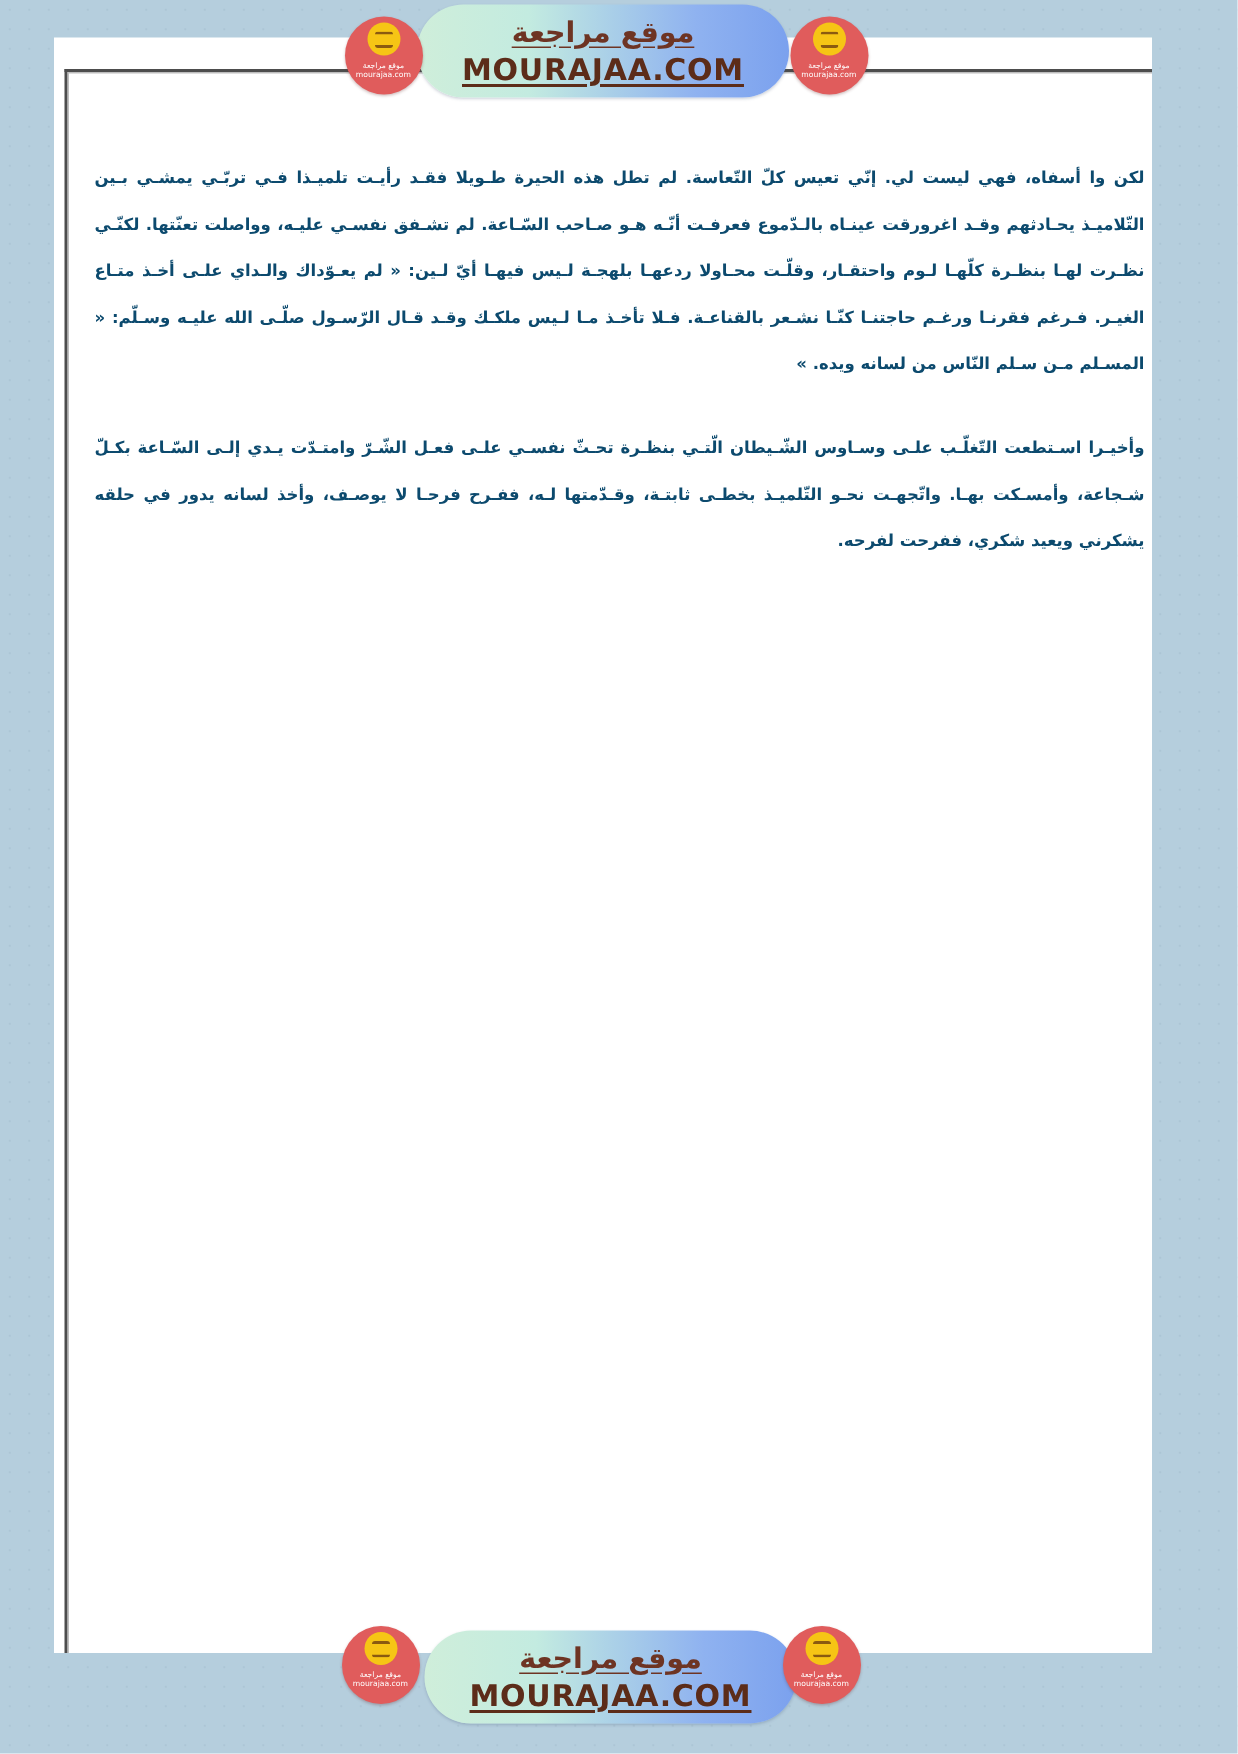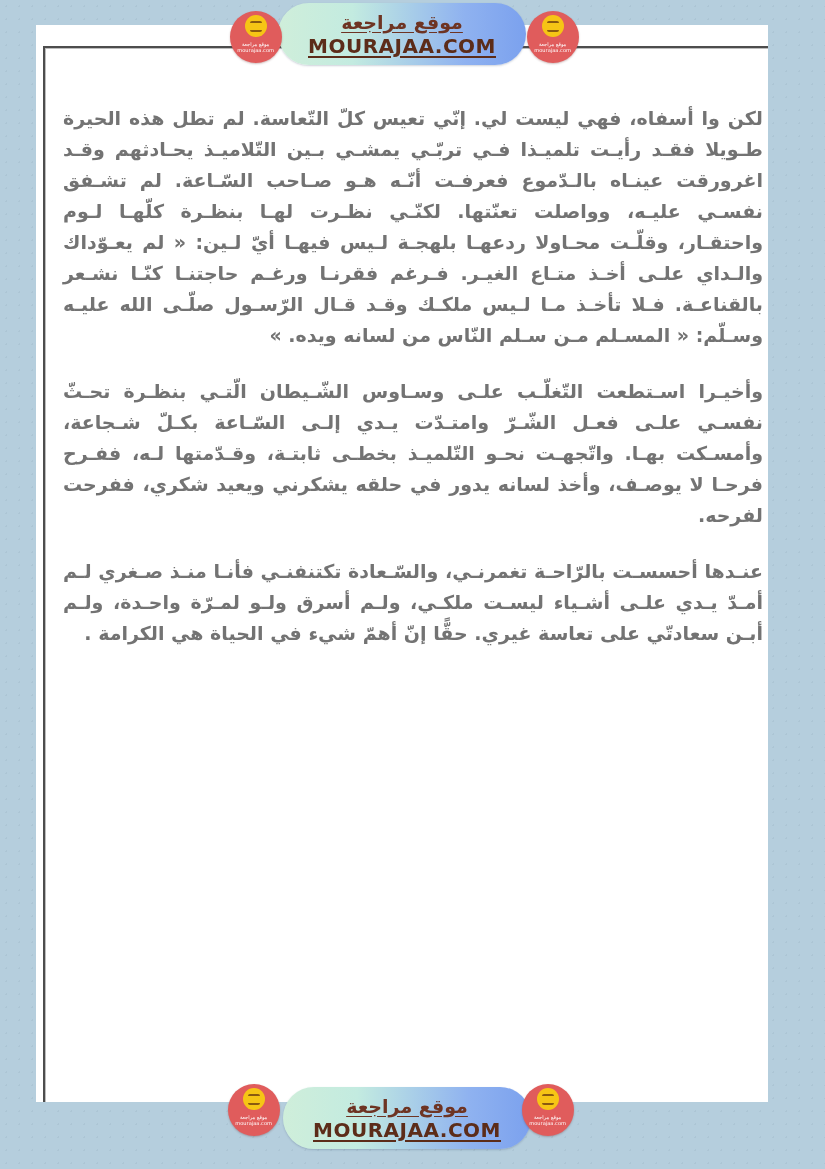--- a/index.html
+++ b/index.html
@@ -15,21 +15,21 @@
     background:#ffffff;
   }
   .frame{
     position:absolute;left:7px;top:21px;right:0;bottom:0;
     border-top:2px solid #4d4d4d;border-left:2px solid #4d4d4d;
     box-shadow:inset 1px 1px 0 #bdbdbd;
   }
   .text-block{
     position:absolute;top:78px;right:5px;width:700px;
     direction:rtl;text-align:justify;
-    color:#737373;font-weight:bold;font-size:19px;line-height:31px;
+    color:#0c4a6e;font-weight:bold;font-size:11px;line-height:31px;
   }
   .text-block p{margin:0 0 25px 0;}
   
   .banner{position:absolute;left:0;top:0;width:825px;height:0;}
   .pill{
     position:absolute;display:flex;flex-direction:column;align-items:center;justify-content:center;
     width:248px;height:62px;border-radius:32px;gap:1px;
     background:linear-gradient(90deg,#cfeeda 0%,#c3ebe0 30%,#8fb2f0 75%,#7ba1ee 100%);
     box-shadow:0 1px 2px rgba(60,80,110,.25);
   }
@@ -63,21 +63,20 @@
 </head>
 <body>
 
 <div class="canvas">
 
   <div class="sheet">
     <div class="frame"></div>
     <div class="text-block">
       <p>لكن وا أسفاه، فهي ليست لي. إنّي تعيس كلّ التّعاسة. لم تطل هذه الحيرة طـويلا فقـد رأيـت تلميـذا فـي تربّـي يمشـي بـين التّلاميـذ يحـادثهم وقـد اغرورقت عينـاه بالـدّموع فعرفـت أنّـه هـو صـاحب السّـاعة. لم تشـفق نفسـي عليـه، وواصلت تعنّتها. لكنّـي نظـرت لهـا بنظـرة كلّهـا لـوم واحتقـار، وقلّـت محـاولا ردعهـا بلهجـة لـيس فيهـا أيّ لـين: « لم يعـوّداك والـداي علـى أخـذ متـاع الغيـر. فـرغم فقرنـا ورغـم حاجتنـا كنّـا نشـعر بالقناعـة. فـلا تأخـذ مـا لـيس ملكـك وقـد قـال الرّسـول صلّـى الله عليـه وسـلّم: « المسـلم مـن سـلم النّاس من لسانه ويده. »</p>
       <p>وأخيـرا اسـتطعت التّغلّـب علـى وسـاوس الشّـيطان الّتـي بنظـرة تحـثّ نفسـي علـى فعـل الشّـرّ وامتـدّت يـدي إلـى السّـاعة بكـلّ شـجاعة، وأمسـكت بهـا. واتّجهـت نحـو التّلميـذ بخطـى ثابتـة، وقـدّمتها لـه، ففـرح فرحـا لا يوصـف، وأخذ لسانه يدور في حلقه يشكرني ويعيد شكري، ففرحت لفرحه.</p>
-      <p>عنـدها أحسسـت بالرّاحـة تغمرنـي، والسّـعادة تكتنفنـي فأنـا منـذ صـغري لـم أمـدّ يـدي علـى أشـياء ليسـت ملكـي، ولـم أسرق ولـو لمـرّة واحـدة، ولـم أبـن سعادتّي على تعاسة غيري. حقًّا إنّ أهمّ شيء في الحياة هي الكرامة .</p>
     </div>
   </div>
 
   <div class="banner">
     <div class="pill" style="left:278px;top:3px;">
       <span class="ar">موقع مراجعة</span>
       <span class="domain">MOURAJAA.COM</span>
     </div>
     <div class="badge" style="left:230px;top:11px;">
       <div class="yellow">

